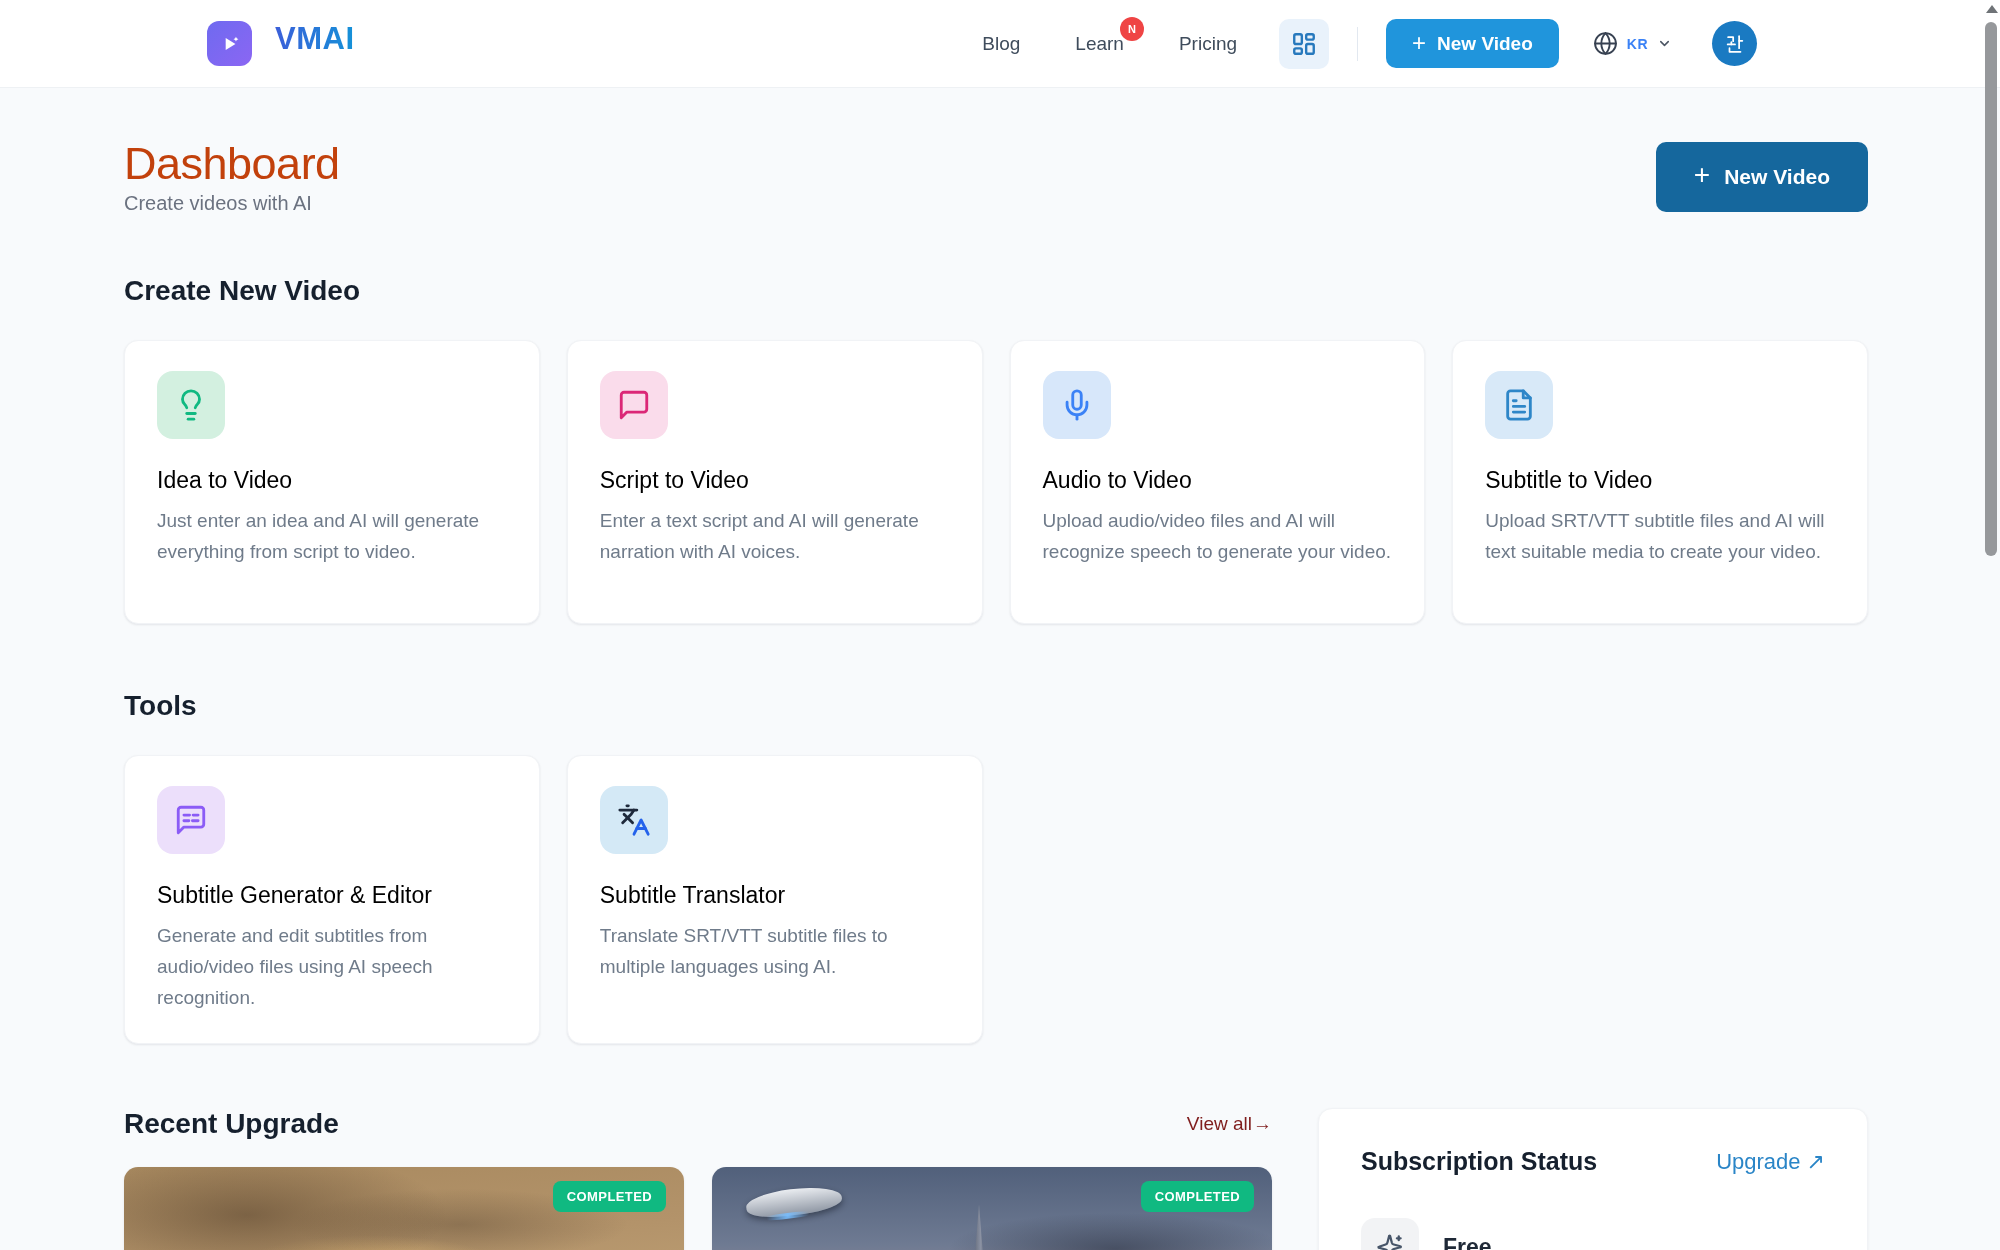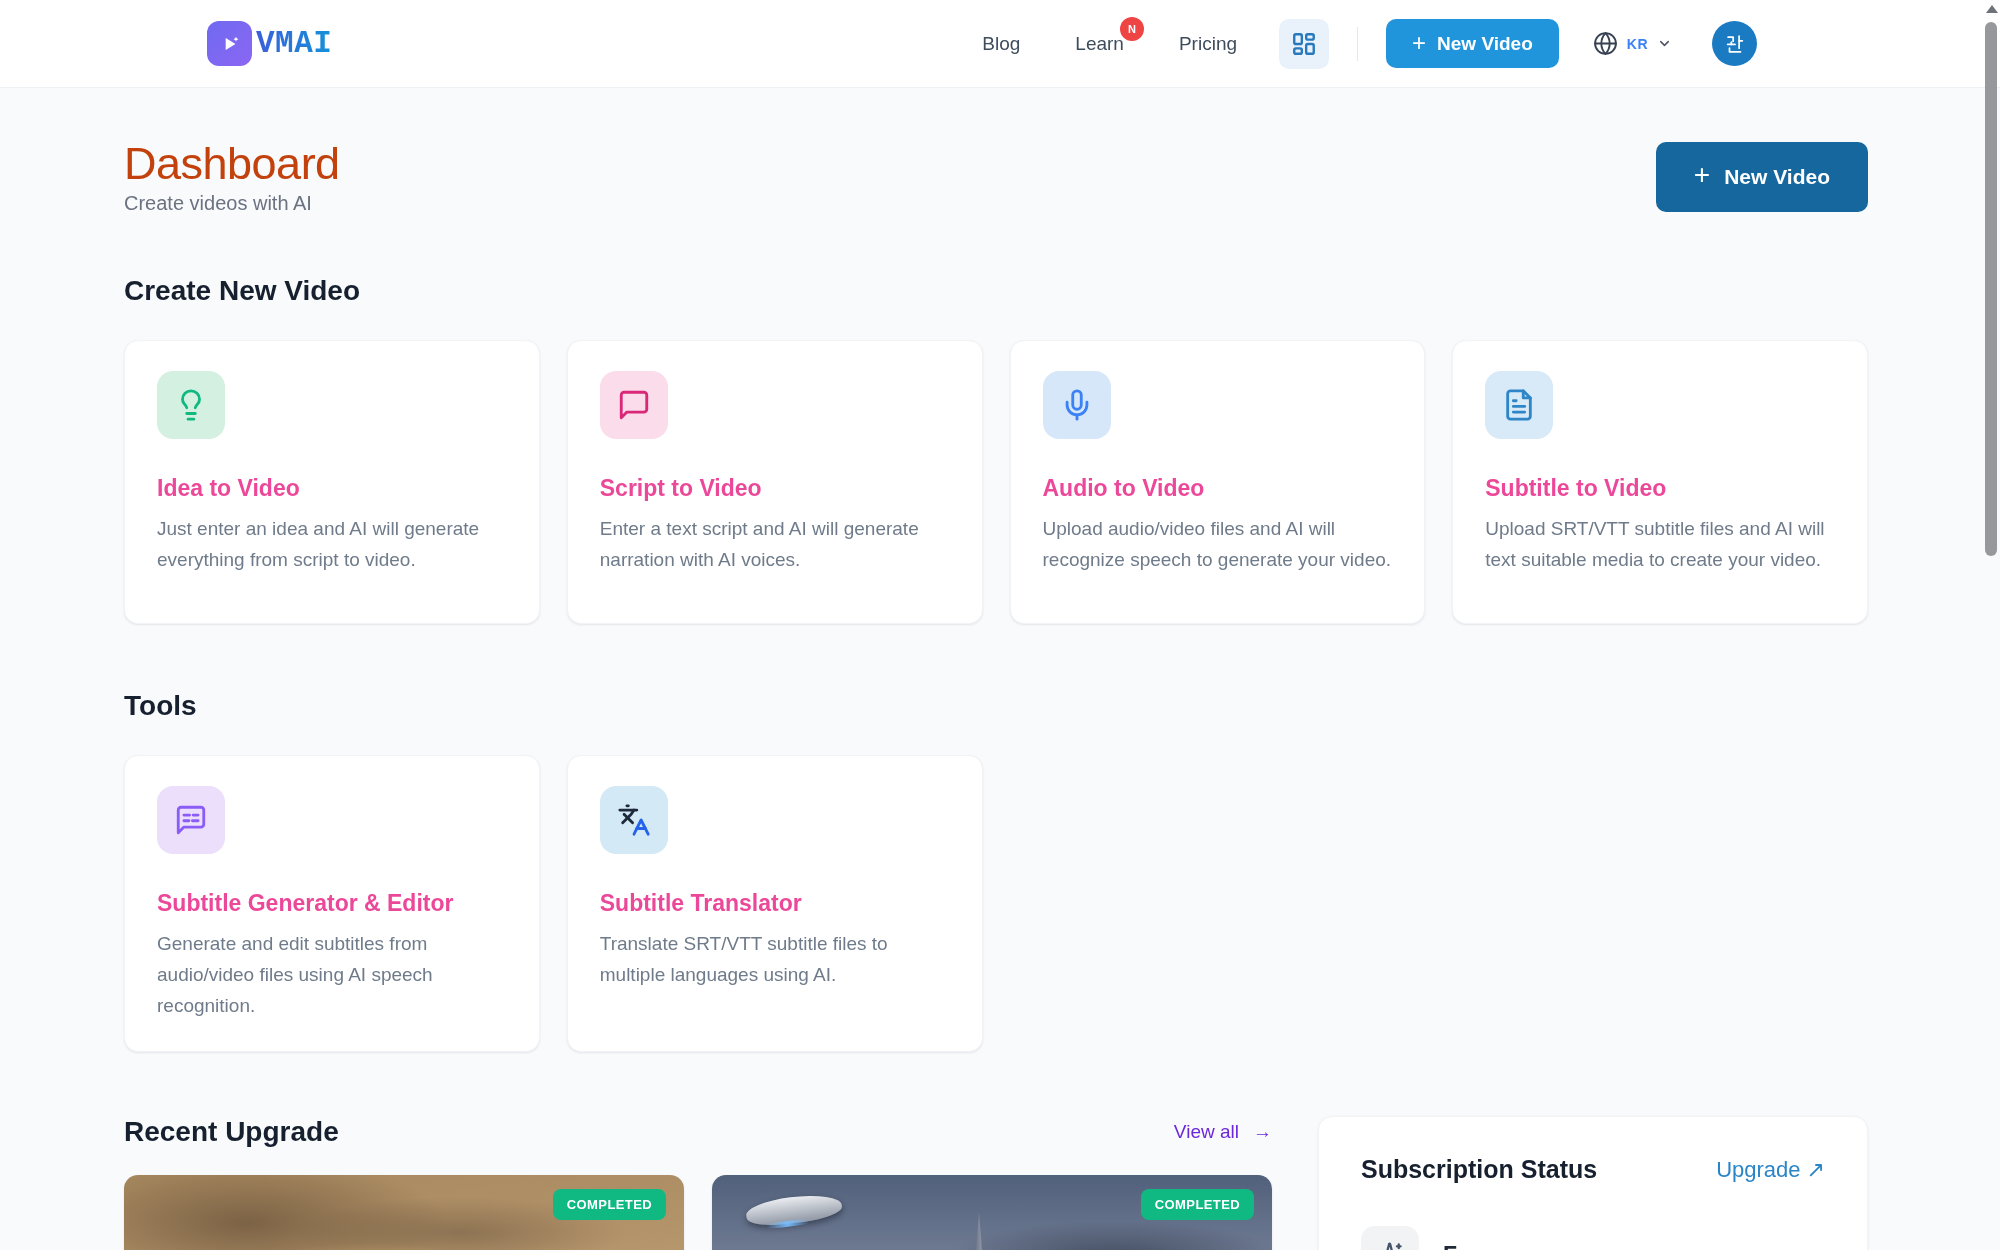--- a/index.html
+++ b/index.html
@@ -11,21 +11,21 @@
     position:relative;
   }
   svg { display:block; }
 
   
   .header {
     height:88px; background:#ffffff; border-bottom:1px solid #eef1f4;
     display:flex; align-items:center;
     padding:0 243px 0 207px;
   }
-  .logo-wrap { display:flex; align-items:center; gap:4px; cursor:pointer;font-family:Liberation Mono, monospace; }
+  .logo-wrap { display:flex; align-items:flex-start; gap:23px; cursor:pointer; }
   .logo-mark {
     width:45px; height:45px; border-radius:12px;
     background:linear-gradient(135deg,#6f6af0 0%,#8b66f3 100%);
     display:flex; align-items:center; justify-content:center;
   }
   .logo-text {
     font-size:31px; font-weight:800; letter-spacing:.5px;
     background:linear-gradient(90deg,#3b5fd9 0%,#1492d8 100%);
     -webkit-background-clip:text; background-clip:text; color:transparent;
   }
@@ -77,35 +77,35 @@
   .cards-grid { display:grid; grid-template-columns:repeat(4,1fr); gap:27px; margin-top:33px; }
   .feature-card {
     background:#fff; border:1px solid #f1f3f6; border-radius:14px;
     padding:30px 32px; min-height:284px; cursor:pointer;
     box-shadow:0 1px 2px rgba(16,24,40,.04), 0 1px 3px rgba(16,24,40,.05);
   }
   .icon-box {
     width:68px; height:68px; border-radius:16px;
     display:flex; align-items:center; justify-content:center;
   }
-  .feature-title { font-size:23px; font-weight:700; color:#ec4899; margin-top:36px; }
+  .feature-title { font-size:23px; font-weight:400; color:#000000; margin-top:28px; }
   .feature-desc  { font-size:19px; color:#6f7b8a; line-height:1.62; margin-top:12px; }
 
   .ib-green  { background:#d3f0e0; }
   .ib-pink   { background:#fadceb; }
   .ib-blue   { background:#d7e7fa; }
   .ib-lblue  { background:#d8e9f8; }
   .ib-purple { background:#ecdffb; }
   .ib-cyan   { background:#d4e9f6; }
 
   
   .bottom-row { display:flex; align-items:flex-start; gap:46px; margin-top:64px; }
   .recent-col { width:1148px; flex:0 0 auto; }
   .recent-head { display:flex; align-items:center; justify-content:space-between; }
-  .view-all { font-size:19px; font-weight:500; color:#6d28d9; cursor:pointer; display:flex; align-items:flex-start; gap:14px; }
+  .view-all { font-size:19px; font-weight:500; color:#7f1d1d; cursor:pointer; display:flex; align-items:flex-start; gap:1px; }
   .projects-grid { display:grid; grid-template-columns:repeat(2,1fr); gap:28px; margin-top:27px; }
   .project-card {
     background:#fff; border-radius:14px; overflow:hidden; cursor:pointer;
     box-shadow:0 1px 3px rgba(16,24,40,.08);
   }
   .thumb { height:240px; position:relative; }
   .thumb-sunset {
     background:
       radial-gradient(ellipse 55% 42% at 22% 20%, rgba(82,62,42,.55), transparent 65%),
       radial-gradient(ellipse 42% 26% at 44% 44%, rgba(243,200,122,.60), transparent 60%),

